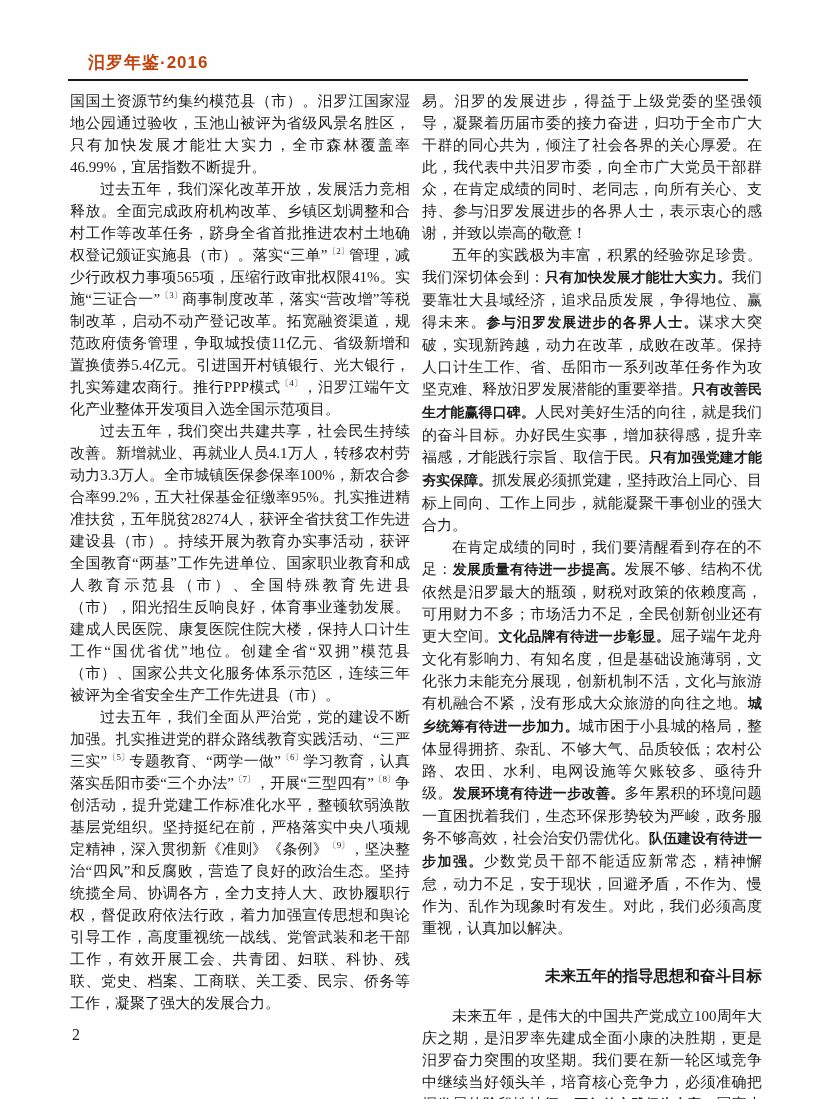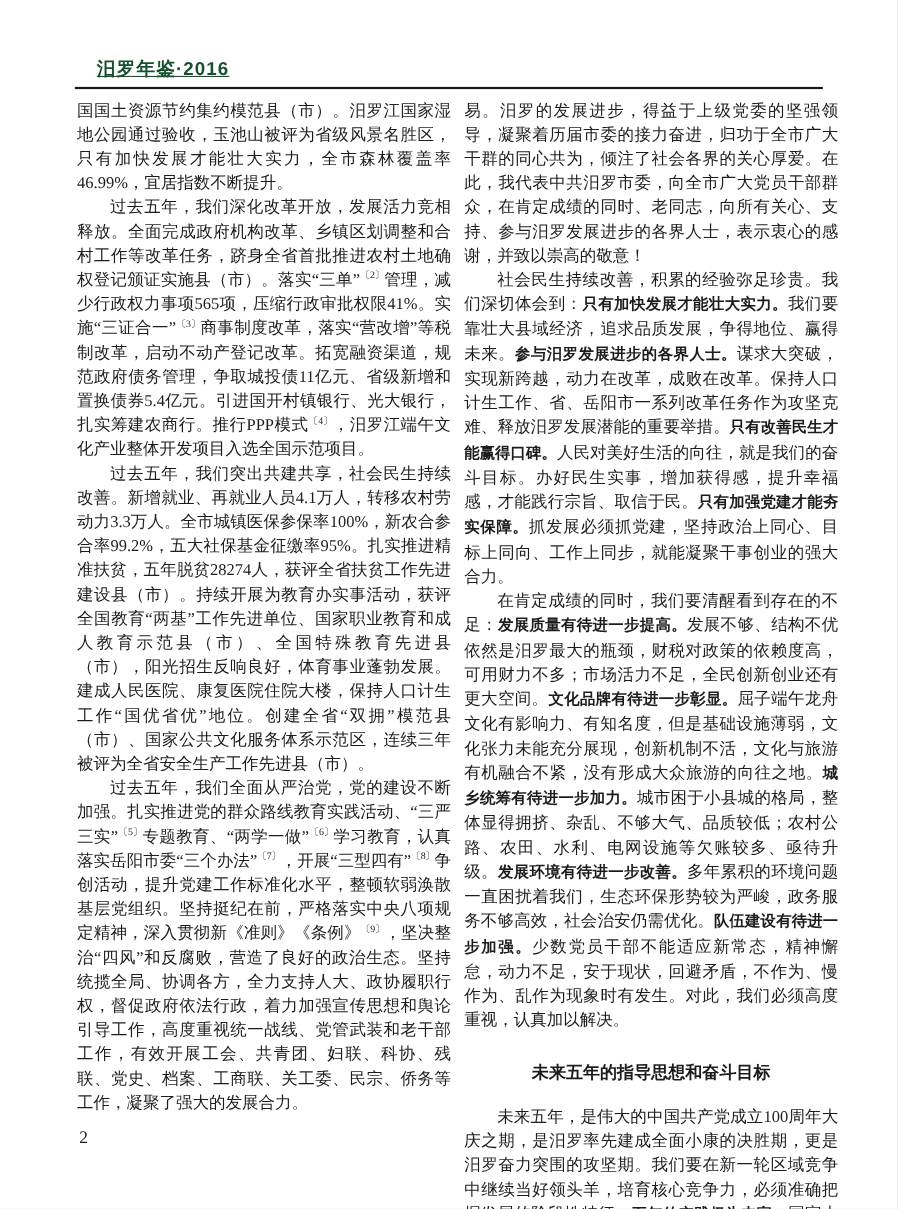--- a/index.html
+++ b/index.html
@@ -48,51 +48,51 @@
   .para { margin: 0; text-indent: 2em; }
   .para.no-indent { text-indent: 0; }
   .para b { font-family: Liberation Serif, serif; font-size: 14px; }
   sup.fnref {
     font-size: 9px;
     line-height: 0;
     vertical-align: super;
     letter-spacing: -0.5px;
   }
   .section-heading {
-    text-align: center;
+    text-align: right;
     text-indent: 0;
     font-family: "Liberation Sans", "DejaVu Sans", sans-serif;
     font-weight: bold;
     font-size: 15.5px;
     margin: 26px 0 18px 0;
   }
   .page-number {
     position: absolute;
     left: 72px;
     top: 1026px;
     font-size: 16px;
   }
 </style>
 </head>
 <body>
 
 <div class="page">
-  <div class="yearbook-header" style="color: #14532d; text-decoration: underline;">汨罗年鉴·2016</div>
+  <div class="yearbook-header" style="color: #c2410c;">汨罗年鉴·2016</div>
   <div class="header-rule"></div>
 
   <div class="content">
     <div class="col">
         <p class="para no-indent"><span>国国土资源节约集约模范县（市）。汨罗江国家湿地公园通过验收，玉池山被评为省级风景名胜区，只有加快发展才能壮大实力，全市森林覆盖率46.99%，宜居指数不断提升。</span></p>
         <p class="para"><span>过去五年，我们深化改革开放，发展活力竞相释放。全面完成政府机构改革、乡镇区划调整和合村工作等改革任务，跻身全省首批推进农村土地确权登记颁证实施县（市）。落实“三单”</span><sup class="fnref">〔2〕</sup><span>管理，减少行政权力事项565项，压缩行政审批权限41%。实施“三证合一”</span><sup class="fnref">〔3〕</sup><span>商事制度改革，落实“营改增”等税制改革，启动不动产登记改革。拓宽融资渠道，规范政府债务管理，争取城投债11亿元、省级新增和置换债券5.4亿元。引进国开村镇银行、光大银行，扎实筹建农商行。推行PPP模式</span><sup class="fnref">〔4〕</sup><span>，汨罗江端午文化产业整体开发项目入选全国示范项目。</span></p>
         <p class="para"><span>过去五年，我们突出共建共享，社会民生持续改善。新增就业、再就业人员4.1万人，转移农村劳动力3.3万人。全市城镇医保参保率100%，新农合参合率99.2%，五大社保基金征缴率95%。扎实推进精准扶贫，五年脱贫28274人，获评全省扶贫工作先进建设县（市）。持续开展为教育办实事活动，获评全国教育“两基”工作先进单位、国家职业教育和成人教育示范县（市）、全国特殊教育先进县（市），阳光招生反响良好，体育事业蓬勃发展。建成人民医院、康复医院住院大楼，保持人口计生工作“国优省优”地位。创建全省“双拥”模范县（市）、国家公共文化服务体系示范区，连续三年被评为全省安全生产工作先进县（市）。</span></p>
         <p class="para"><span>过去五年，我们全面从严治党，党的建设不断加强。扎实推进党的群众路线教育实践活动、“三严三实”</span><sup class="fnref">〔5〕</sup><span>专题教育、“两学一做”</span><sup class="fnref">〔6〕</sup><span>学习教育，认真落实岳阳市委“三个办法”</span><sup class="fnref">〔7〕</sup><span>，开展“三型四有”</span><sup class="fnref">〔8〕</sup><span>争创活动，提升党建工作标准化水平，整顿软弱涣散基层党组织。坚持挺纪在前，严格落实中央八项规定精神，深入贯彻新《准则》《条例》</span><sup class="fnref">〔9〕</sup><span>，坚决整治“四风”和反腐败，营造了良好的政治生态。坚持统揽全局、协调各方，全力支持人大、政协履职行权，督促政府依法行政，着力加强宣传思想和舆论引导工作，高度重视统一战线、党管武装和老干部工作，有效开展工会、共青团、妇联、科协、残联、党史、档案、工商联、关工委、民宗、侨务等工作，凝聚了强大的发展合力。</span></p>
       </div>
     <div class="col">
         <p class="para no-indent"><span>易。汨罗的发展进步，得益于上级党委的坚强领导，凝聚着历届市委的接力奋进，归功于全市广大干群的同心共为，倾注了社会各界的关心厚爱。在此，我代表中共汨罗市委，向全市广大党员干部群众，在肯定成绩的同时、老同志，向所有关心、支持、参与汨罗发展进步的各界人士，表示衷心的感谢，并致以崇高的敬意！</span></p>
-        <p class="para"><span>社会民生持续改善，积累的经验弥足珍贵。我们深切体会到：</span><b>只有加快发展才能壮大实力。</b><span>我们要靠壮大县域经济，追求品质发展，争得地位、赢得未来。</span><b>参与汨罗发展进步的各界人士。</b><span>谋求大突破，实现新跨越，动力在改革，成败在改革。保持人口计生工作、省、岳阳市一系列改革任务作为攻坚克难、释放汨罗发展潜能的重要举措。</span><b>只有改善民生才能赢得口碑。</b><span>人民对美好生活的向往，就是我们的奋斗目标。办好民生实事，增加获得感，提升幸福感，才能践行宗旨、取信于民。</span><b>只有加强党建才能夯实保障。</b><span>抓发展必须抓党建，坚持政治上同心、目标上同向、工作上同步，就能凝聚干事创业的强大合力。</span></p>
+        <p class="para"><span>五年的实践极为丰富，积累的经验弥足珍贵。我们深切体会到：</span><b>只有加快发展才能壮大实力。</b><span>我们要靠壮大县域经济，追求品质发展，争得地位、赢得未来。</span><b>参与汨罗发展进步的各界人士。</b><span>谋求大突破，实现新跨越，动力在改革，成败在改革。保持人口计生工作、省、岳阳市一系列改革任务作为攻坚克难、释放汨罗发展潜能的重要举措。</span><b>只有改善民生才能赢得口碑。</b><span>人民对美好生活的向往，就是我们的奋斗目标。办好民生实事，增加获得感，提升幸福感，才能践行宗旨、取信于民。</span><b>只有加强党建才能夯实保障。</b><span>抓发展必须抓党建，坚持政治上同心、目标上同向、工作上同步，就能凝聚干事创业的强大合力。</span></p>
         <p class="para"><span>在肯定成绩的同时，我们要清醒看到存在的不足：</span><b>发展质量有待进一步提高。</b><span>发展不够、结构不优依然是汨罗最大的瓶颈，财税对政策的依赖度高，可用财力不多；市场活力不足，全民创新创业还有更大空间。</span><b>文化品牌有待进一步彰显。</b><span>屈子端午龙舟文化有影响力、有知名度，但是基础设施薄弱，文化张力未能充分展现，创新机制不活，文化与旅游有机融合不紧，没有形成大众旅游的向往之地。</span><b>城乡统筹有待进一步加力。</b><span>城市困于小县城的格局，整体显得拥挤、杂乱、不够大气、品质较低；农村公路、农田、水利、电网设施等欠账较多、亟待升级。</span><b>发展环境有待进一步改善。</b><span>多年累积的环境问题一直困扰着我们，生态环保形势较为严峻，政务服务不够高效，社会治安仍需优化。</span><b>队伍建设有待进一步加强。</b><span>少数党员干部不能适应新常态，精神懈怠，动力不足，安于现状，回避矛盾，不作为、慢作为、乱作为现象时有发生。对此，我们必须高度重视，认真加以解决。</span></p>
         <div class="section-heading">未来五年的指导思想和奋斗目标</div>
         <p class="para"><span>未来五年，是伟大的中国共产党成立100周年大庆之期，是汨罗率先建成全面小康的决胜期，更是汨罗奋力突围的攻坚期。我们要在新一轮区域竞争中继续当好领头羊，培育核心竞争力，必须准确把握发展的阶段性特征。</span><b>五年的实践极为丰富。</b><span>国家大力推进长</span></p>
       </div>
   </div>
 
   <div class="page-number">2</div>
 </div>
 
 </body></html>

